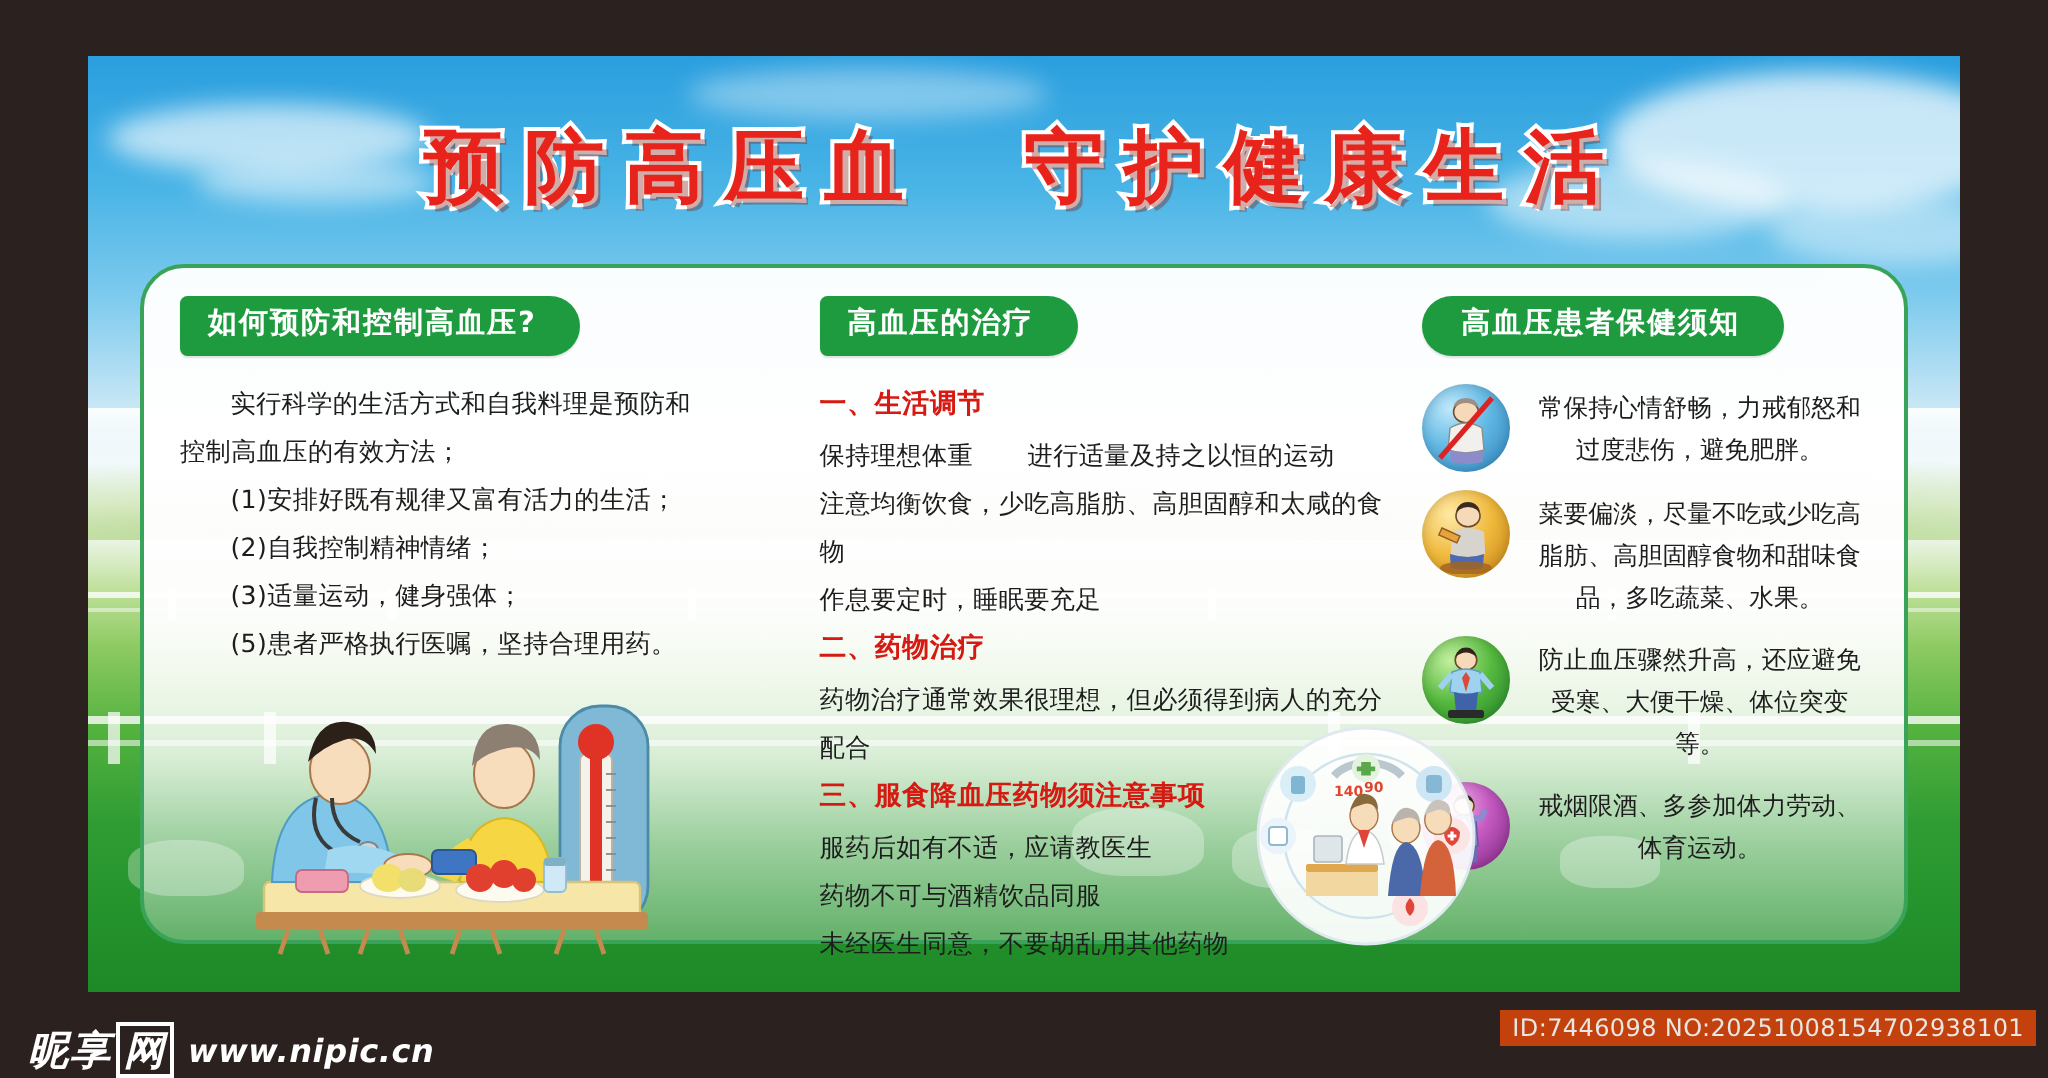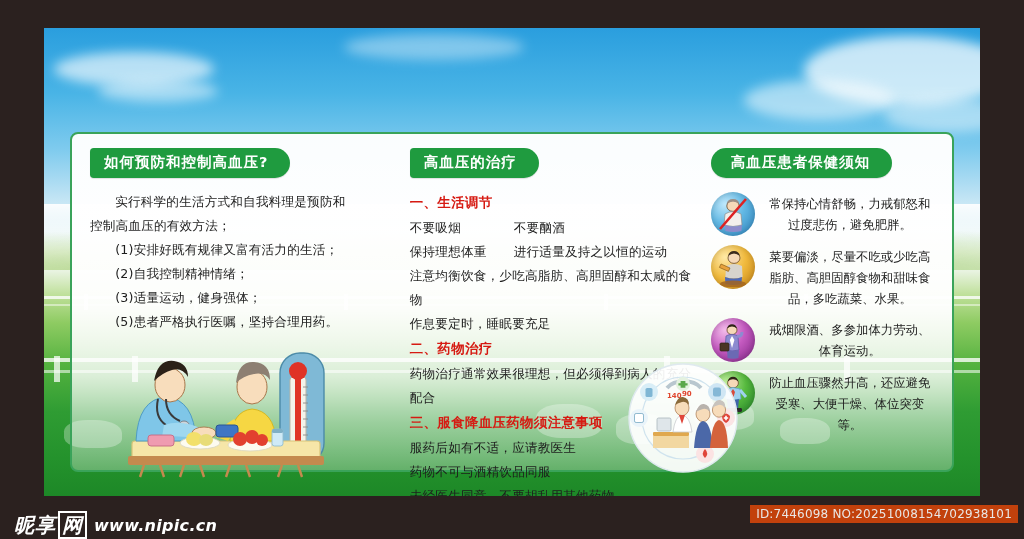--- a/index.html
+++ b/index.html
@@ -99,21 +99,21 @@
     text-shadow: 3px 3px 0 rgba(120,20,10,0.35);
     font-family: "DejaVu Sans", "Liberation Sans", sans-serif;
   }
 
   
   #panel {
     position: absolute;
     left: 26px; top: 104px;
     width: 884px; height: 340px;
     border: 2px solid #3aa35a;
-    border-radius: 8px;
+    border-radius: 22px;
     background: linear-gradient(180deg,
        rgba(255,255,255,0.97) 0%,
        rgba(255,255,255,0.96) 52%,
        rgba(255,255,255,0.80) 72%,
        rgba(255,255,255,0.52) 86%,
        rgba(255,255,255,0.30) 100%);
     display: flex;
     padding: 14px 10px 0 10px;
     z-index: 4;
   }
@@ -276,43 +276,42 @@
     <div class="post" style="left:88px;  top:328px; height:26px; width:6px;"></div>
     <div class="post" style="left:620px; top:328px; height:26px; width:6px;"></div>
     <div class="post" style="left:800px; top:328px; height:26px; width:6px;"></div>
 
     <div class="cow" style="left:492px; top:376px; width:66px; height:34px;"></div>
     <div class="cow" style="left:572px; top:386px; width:54px; height:30px;"></div>
     <div class="cow" style="left:650px; top:372px; width:60px; height:30px;"></div>
     <div class="cow" style="left:736px; top:390px; width:50px; height:26px;"></div>
     <div class="cow" style="left:20px;  top:392px; width:58px; height:28px;"></div>
 
+    <div id="title-bar">
+      <span id="poster-title">预防高压血　守护健康生活</span>
+    </div>
 
     <div id="panel">
 
       <div class="col c-left">
         <div class="sec-head">如何预防和控制高血压?</div>
         <div class="body-text">
           <p class="indent">实行科学的生活方式和自我料理是预防和控制高血压的有效方法；</p>
           <p class="indent">(1)安排好既有规律又富有活力的生活；</p>
           <p class="indent">(2)自我控制精神情绪；</p>
           <p class="indent">(3)适量运动，健身强体；</p>
           <p class="indent">(5)患者严格执行医嘱，坚持合理用药。</p>
         </div>
       </div>
 
       <div class="col c-mid">
         <div class="sec-head">高血压的治疗</div>
 
         <div class="sub-head">一、生活调节</div>
         <div class="body-text">
-          <p class="two-up">
-            <span>不要吸烟</span>
-            <span>不要酗酒</span>
-          </p>
           <p class="two-up">
             <span>保持理想体重</span>
             <span>进行适量及持之以恒的运动</span>
           </p>
           <p>注意均衡饮食，少吃高脂肪、高胆固醇和太咸的食物</p>
           <p>作息要定时，睡眠要充足</p>
         </div>
 
         <div class="sub-head">二、药物治疗</div>
         <div class="body-text">
@@ -355,57 +354,57 @@
                   <ellipse cx="21" cy="11" rx="6" ry="5.4" fill="#f6d9b8" stroke="#6a4a2a" stroke-width=".8"></ellipse>
                   <path d="M15 9 q6 -5 12 0 q-1.2 -5 -6 -5 q-4.8 0 -6 5z" fill="#3b2b1e"></path>
                   <path d="M13 19 q8 -4 16 0 l.6 11 q-8.6 3 -17.2 0z" fill="#d7d4cd"></path>
                   <path d="M8 17 l9 4 l-1.6 3.4 l-9 -4z" fill="#e8a13c" stroke="#8a5e18" stroke-width=".7"></path>
                   <path d="M12 30 q9 3 17 0 l-.6 7 q-8 2 -16 0z" fill="#4c69b8"></path>
                   <ellipse cx="20" cy="37" rx="13" ry="3.4" fill="#a3651f" opacity=".85"></ellipse>
                 </svg>
               </div>
             </div>
             <div class="tip-text">菜要偏淡，尽量不吃或少吃高脂肪、高胆固醇食物和甜味食品，多吃蔬菜、水果。</div>
-          </div>
-
-          <div class="tip">
-            <div class="tip-icon" style="background: radial-gradient(circle at 32% 28%, #f3bcea 0%, #c45ac0 46%, #7a2280 100%);">
-              <div class="glyph">
-                <svg width="40" height="40" viewBox="0 0 40 40">
-                  <ellipse cx="19" cy="10" rx="5" ry="4.6" fill="#f6d9b8" stroke="#6a4a2a" stroke-width=".8"></ellipse>
-                  <path d="M14 8.6 q5 -4.4 10 0 q-1 -4.4 -5 -4.4 q-4 0 -5 4.4z" fill="#2e2418"></path>
-                  <path d="M13 16 q6 -3.4 12 0 l1 14 q-7 2 -14 0z" fill="#8c8bd0" stroke="#5a59a5" stroke-width=".7"></path>
-                  <path d="M19 16 l2.4 4 l-2.4 8 l-2.2 -8z" fill="#fff"></path>
-                  <path d="M24 16 q5 1 5 -4" fill="none" stroke="#8c8bd0" stroke-width="3"></path>
-                  <path d="M14 30 q6 2 12 0 l-.6 8 q-5 1.4 -10.8 0z" fill="#6b6ab4"></path>
-                  <rect x="7" y="23" width="9" height="8" rx="1.2" fill="#4a3524" stroke="#2e2216" stroke-width=".7"></rect>
-                </svg>
-              </div>
-            </div>
-            <div class="tip-text">戒烟限酒、多参加体力劳动、体育运动。</div>
           </div>
 
           <div class="tip">
             <div class="tip-icon ic-green">
               <div class="glyph">
                 <svg width="40" height="40" viewBox="0 0 40 40">
                   <ellipse cx="20" cy="10" rx="5.4" ry="5" fill="#f6d9b8" stroke="#6a4a2a" stroke-width=".8"></ellipse>
                   <path d="M14.6 8.6 q5.4 -4.6 10.8 0 q-1.2 -4.8 -5.4 -4.8 q-4.2 0 -5.4 4.8z" fill="#2e2418"></path>
                   <path d="M13 16 q7 -3 14 0 l1 10 q-8 2 -16 0z" fill="#9fd2ef" stroke="#5e9ec6" stroke-width=".7"></path>
                   <path d="M20 16 l2 3 l-2 7 l-2 -7z" fill="#d84b3a"></path>
                   <path d="M13 17 l-6 7" stroke="#9fd2ef" stroke-width="3" fill="none"></path>
                   <path d="M27 17 l6 7" stroke="#9fd2ef" stroke-width="3" fill="none"></path>
                   <path d="M14 26 q6 2 12 0 l-1 10 h-10z" fill="#3e63a8"></path>
                   <rect x="11" y="35" width="18" height="4" rx="1.4" fill="#2a2a2a"></rect>
                 </svg>
               </div>
             </div>
             <div class="tip-text">防止血压骤然升高，还应避免受寒、大便干燥、体位突变等。</div>
           </div>
 
+          <div class="tip">
+            <div class="tip-icon" style="background: radial-gradient(circle at 32% 28%, #f3bcea 0%, #c45ac0 46%, #7a2280 100%);">
+              <div class="glyph">
+                <svg width="40" height="40" viewBox="0 0 40 40">
+                  <ellipse cx="19" cy="10" rx="5" ry="4.6" fill="#f6d9b8" stroke="#6a4a2a" stroke-width=".8"></ellipse>
+                  <path d="M14 8.6 q5 -4.4 10 0 q-1 -4.4 -5 -4.4 q-4 0 -5 4.4z" fill="#2e2418"></path>
+                  <path d="M13 16 q6 -3.4 12 0 l1 14 q-7 2 -14 0z" fill="#8c8bd0" stroke="#5a59a5" stroke-width=".7"></path>
+                  <path d="M19 16 l2.4 4 l-2.4 8 l-2.2 -8z" fill="#fff"></path>
+                  <path d="M24 16 q5 1 5 -4" fill="none" stroke="#8c8bd0" stroke-width="3"></path>
+                  <path d="M14 30 q6 2 12 0 l-.6 8 q-5 1.4 -10.8 0z" fill="#6b6ab4"></path>
+                  <rect x="7" y="23" width="9" height="8" rx="1.2" fill="#4a3524" stroke="#2e2216" stroke-width=".7"></rect>
+                </svg>
+              </div>
+            </div>
+            <div class="tip-text">戒烟限酒、多参加体力劳动、体育运动。</div>
+          </div>
+
         </div>
       </div>
     </div>
 
     <div id="illus-left">
       <svg width="230" height="135" viewBox="0 0 230 135">
 
         <rect x="158" y="4" width="44" height="110" rx="20" fill="#7fb9d6" stroke="#4c8ba8" stroke-width="1.4"></rect>
         <rect x="168" y="28" width="16" height="74" rx="3" fill="#f4f2ea" stroke="#b9b5a6" stroke-width="1"></rect>
         <circle cx="176" cy="22" r="9" fill="#e03326"></circle>

